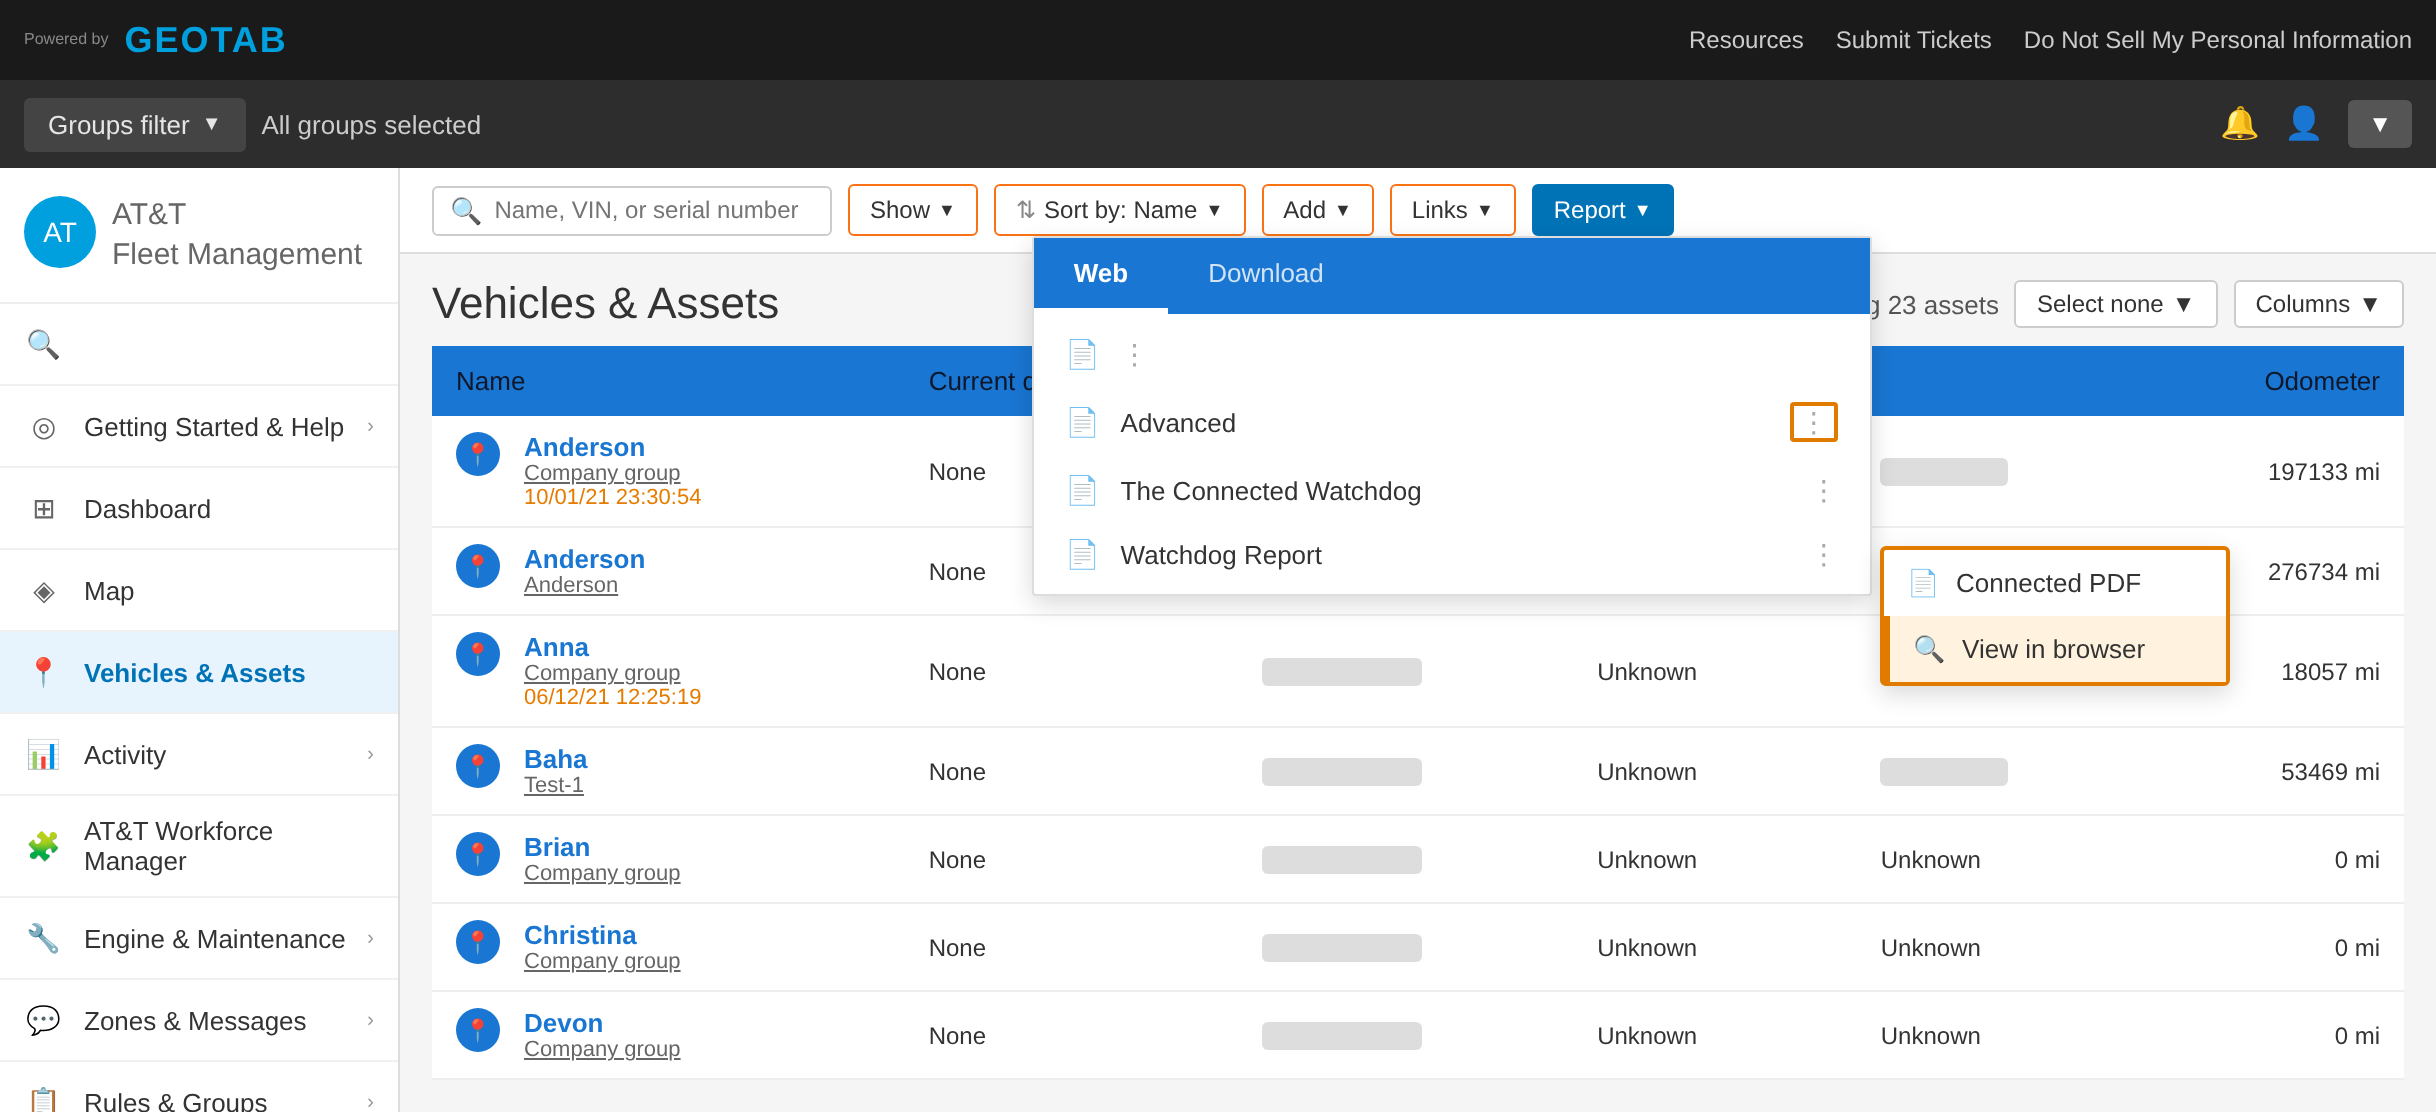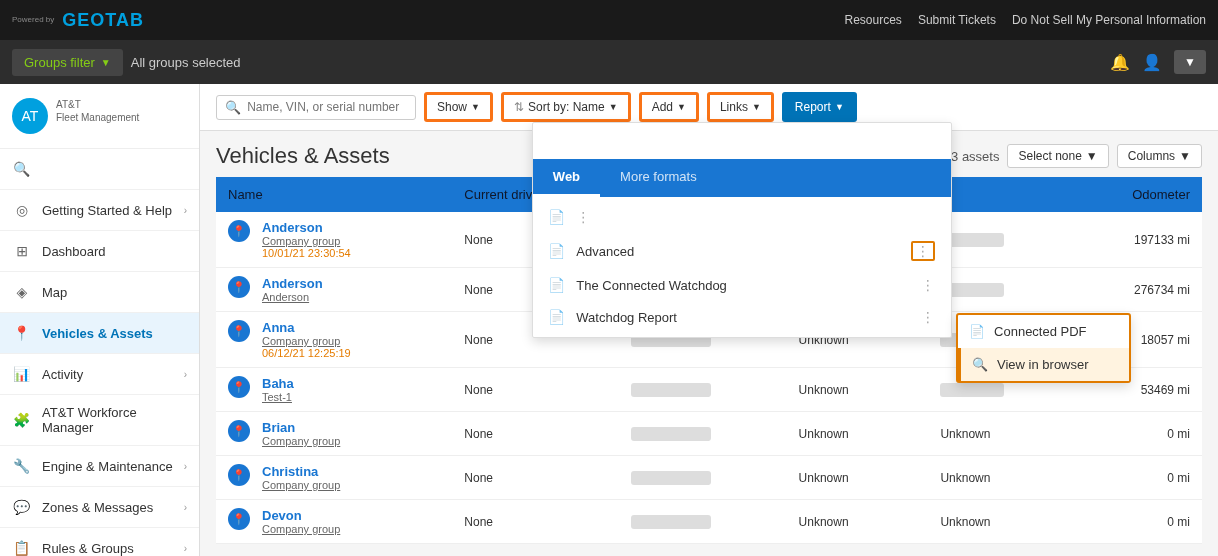--- a/index.html
+++ b/index.html
@@ -24,21 +24,21 @@
     .groups-bar {
       background: #2d2d2d;
       height: 44px;
       display: flex;
       align-items: center;
       padding: 0 12px;
       gap: 8px;
     }
     .groups-filter-btn {
       background: #444;
-      color: #84cc16;
+      color: #e5e5e5;
       border: none;
       padding: 6px 12px;
       border-radius: 3px;
       font-size: 13px;
       display: flex;
       align-items: center;
       gap: 6px;
       cursor: pointer;
     }
     .groups-filter-btn .caret { font-size: 10px; }
@@ -75,21 +75,21 @@
       border-bottom: 1px solid #eee;
     }
     .brand-icon {
       width: 36px; height: 36px;
       background: #00a0df;
       border-radius: 50%;
       display: flex; align-items: center; justify-content: center;
       color: white; font-size: 14px;
     }
     .brand-text { font-size: 12px; font-weight: bold; color: #333; line-height: 1.3; }
-    .brand-text span { display: block; font-size: 10px; color: #666; font-weight: normal; }
+    .brand-text span { display: block; font-size: 15px; color: #666; font-weight: normal; }
 
     .sidebar-item {
       display: flex;
       align-items: center;
       padding: 10px 12px;
       cursor: pointer;
       border-bottom: 1px solid #f0f0f0;
       font-size: 13px;
       color: #333;
       gap: 10px;
@@ -113,21 +113,21 @@
       gap: 8px;
     }
     .search-box {
       display: flex; align-items: center;
       border: 1px solid #ccc; border-radius: 3px;
       padding: 4px 8px; gap: 6px; background: #fff;
       width: 200px;
     }
     .search-box input { border: none; outline: none; font-size: 12px; color: #a21caf; width: 100%; }
     .toolbar-btn {
-      border: 3px solid #f97316; background: #fff; border-radius: 3px;
+      border: 1px solid #f97316; background: #fff; border-radius: 3px;
       padding: 5px 10px; font-size: 12px; color: #333; cursor: pointer;
       display: flex; align-items: center; gap: 4px;
     }
     .toolbar-btn .caret { font-size: 9px; }
     .toolbar-btn.report-btn { background: #0073b7; color: #fff; border-color: #0073b7; }
 
     
     .page-header {
       padding: 12px 16px 8px;
       display: flex; align-items: center; justify-content: space-between;
@@ -174,21 +174,20 @@
       width: 420px;
       background: #fff;
       border: 1px solid #ddd;
       box-shadow: 0 4px 12px rgba(0,0,0,0.15);
       z-index: 1000;
       border-radius: 2px;
     }
     .dropdown-tabs {
       display: flex;
       background: #1976d2;
-      margin-top: 36px;
     }
     .dropdown-tab {
       padding: 10px 20px;
       font-size: 13px;
       color: rgba(255,255,255,0.8);
       cursor: pointer;
       border-bottom: 3px solid transparent;
     }
     .dropdown-tab.active {
       color: #fff;
@@ -357,21 +356,21 @@
       <div class="dropdown-container" style="position:relative;">
         <button class="toolbar-btn report-btn">
           <span>Report</span>
           <span class="caret">▼</span>
         </button>
 
         <div class="report-dropdown">
 
           <div class="dropdown-tabs">
             <div class="dropdown-tab active">Web</div>
-            <div class="dropdown-tab">More formats</div>
+            <div class="dropdown-tab">Download</div>
           </div>
 
           <div class="dropdown-items">
             <div class="dropdown-item">
               <span class="di-icon">📄</span>
               <span class="di-more">⋮</span>
             </div>
             <div class="dropdown-item" style="position:relative;">
               <span class="di-icon">📄</span>
               <span class="di-label">Advanced</span>

